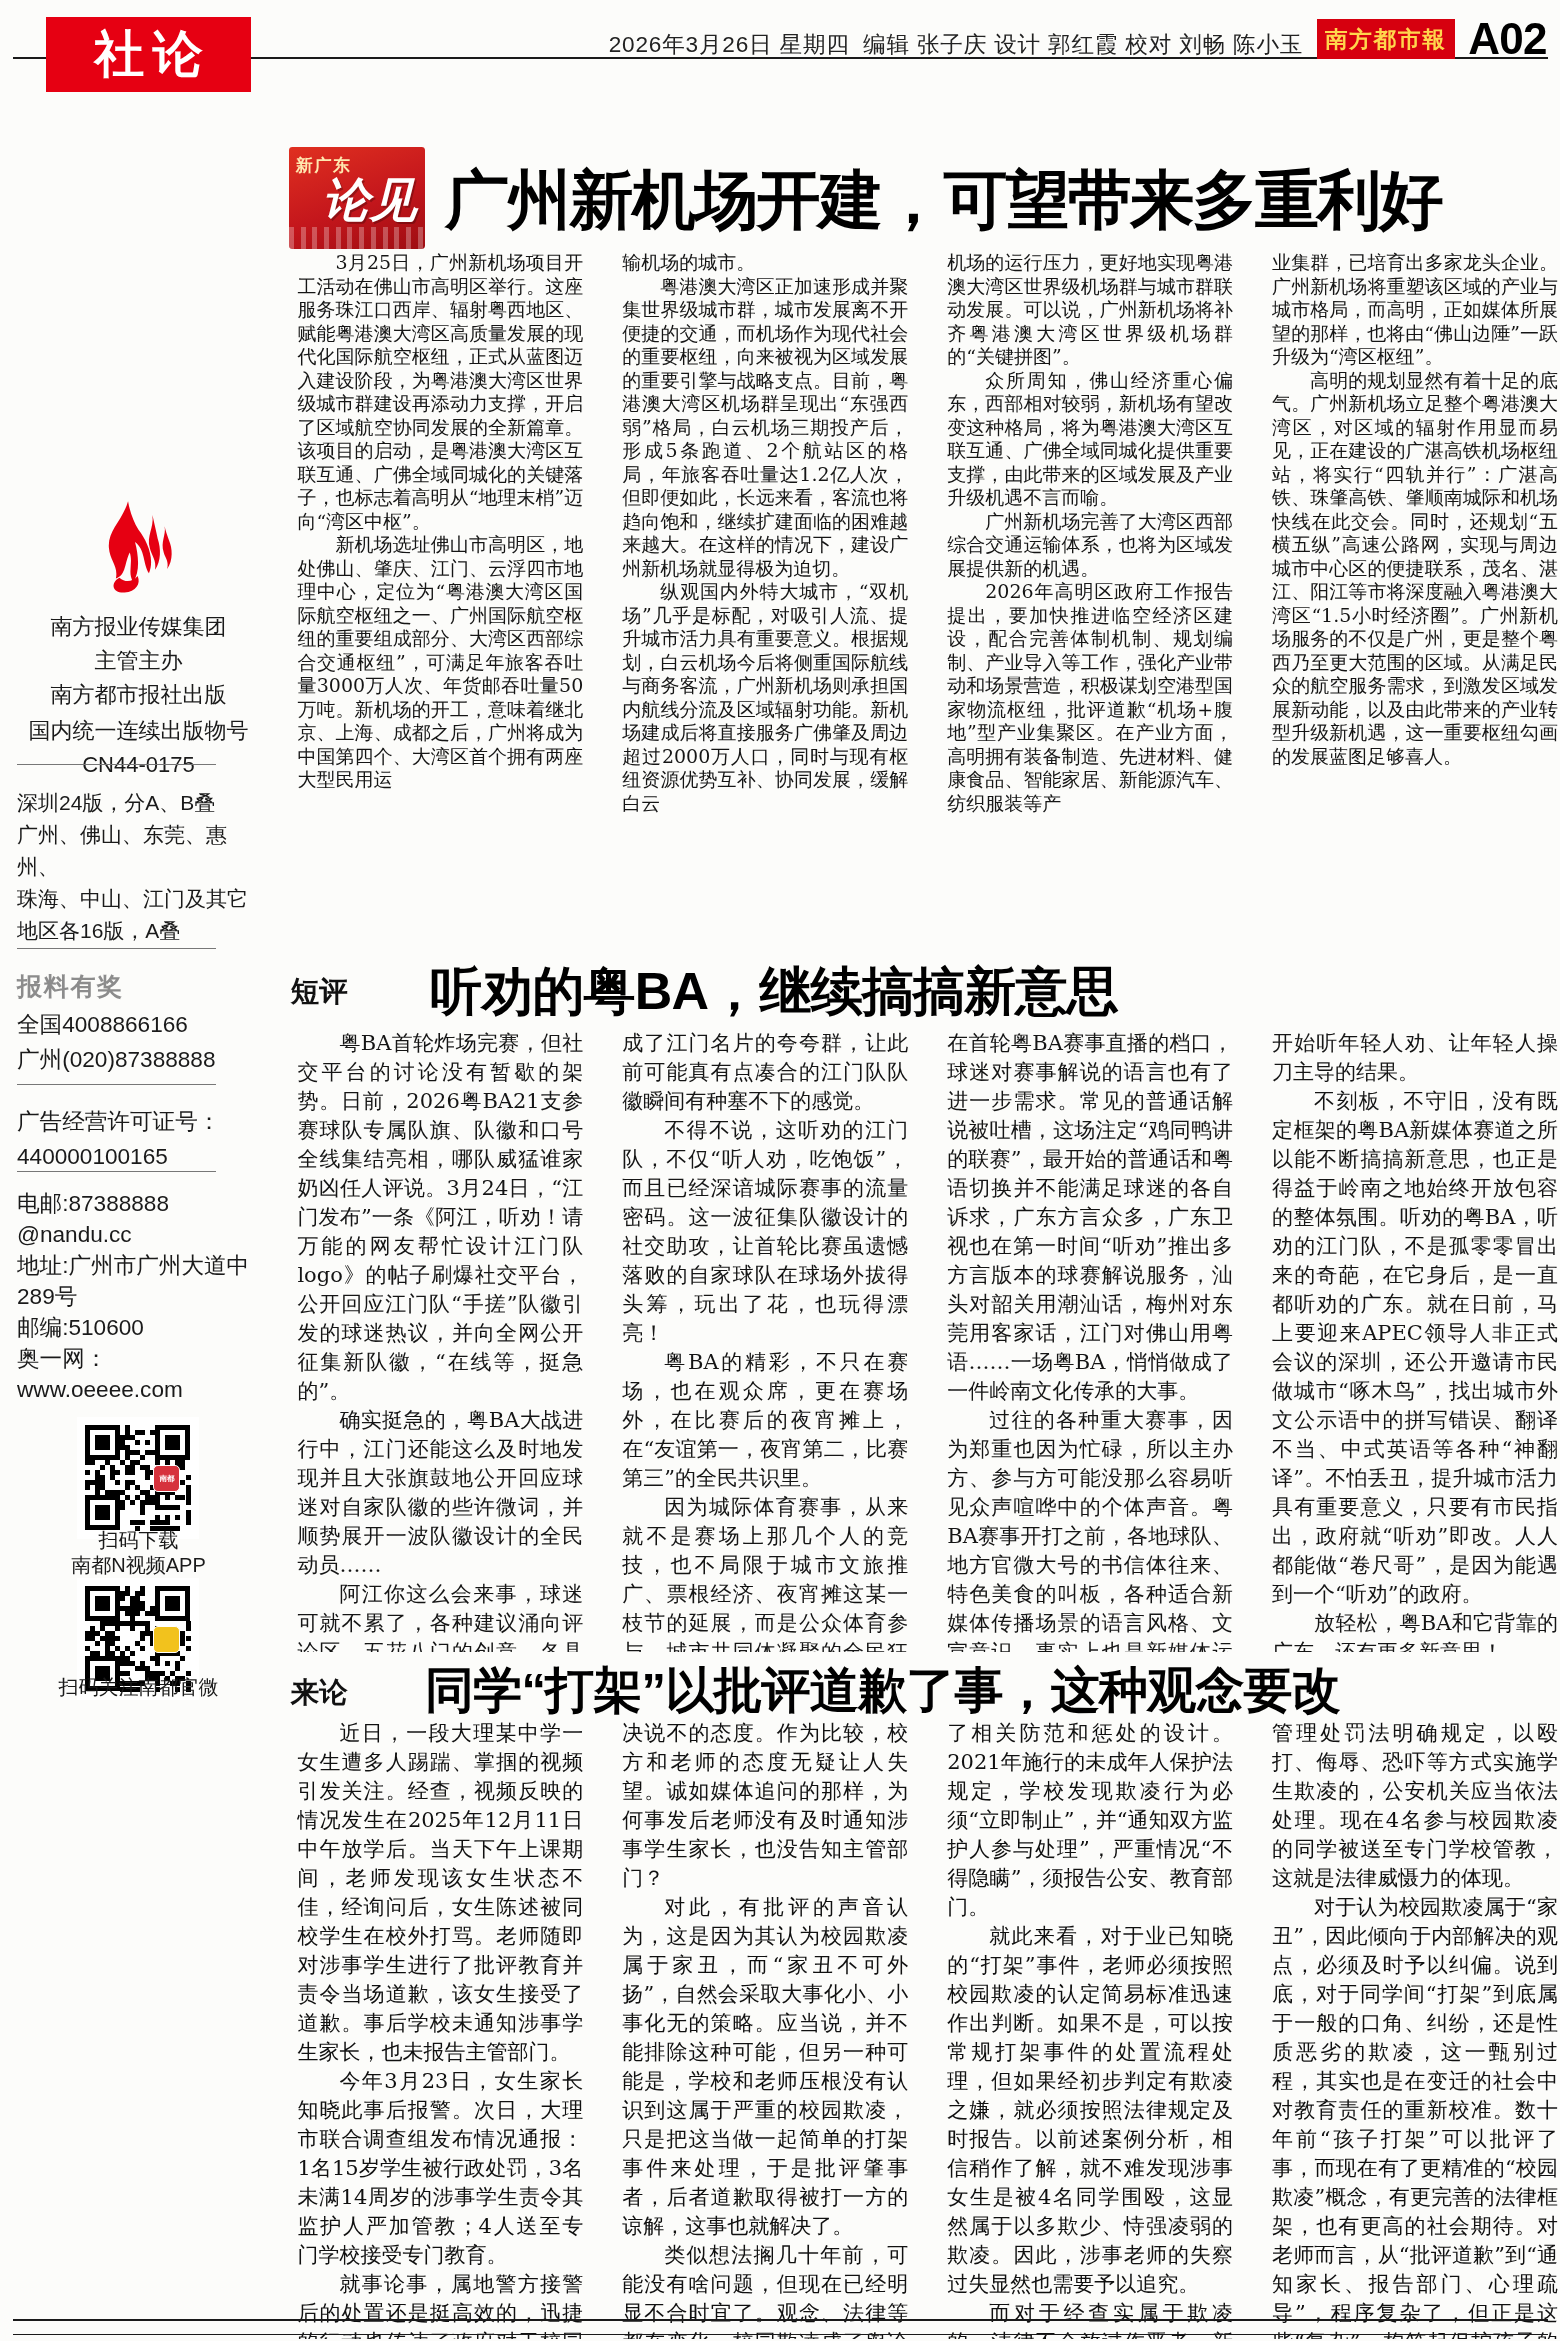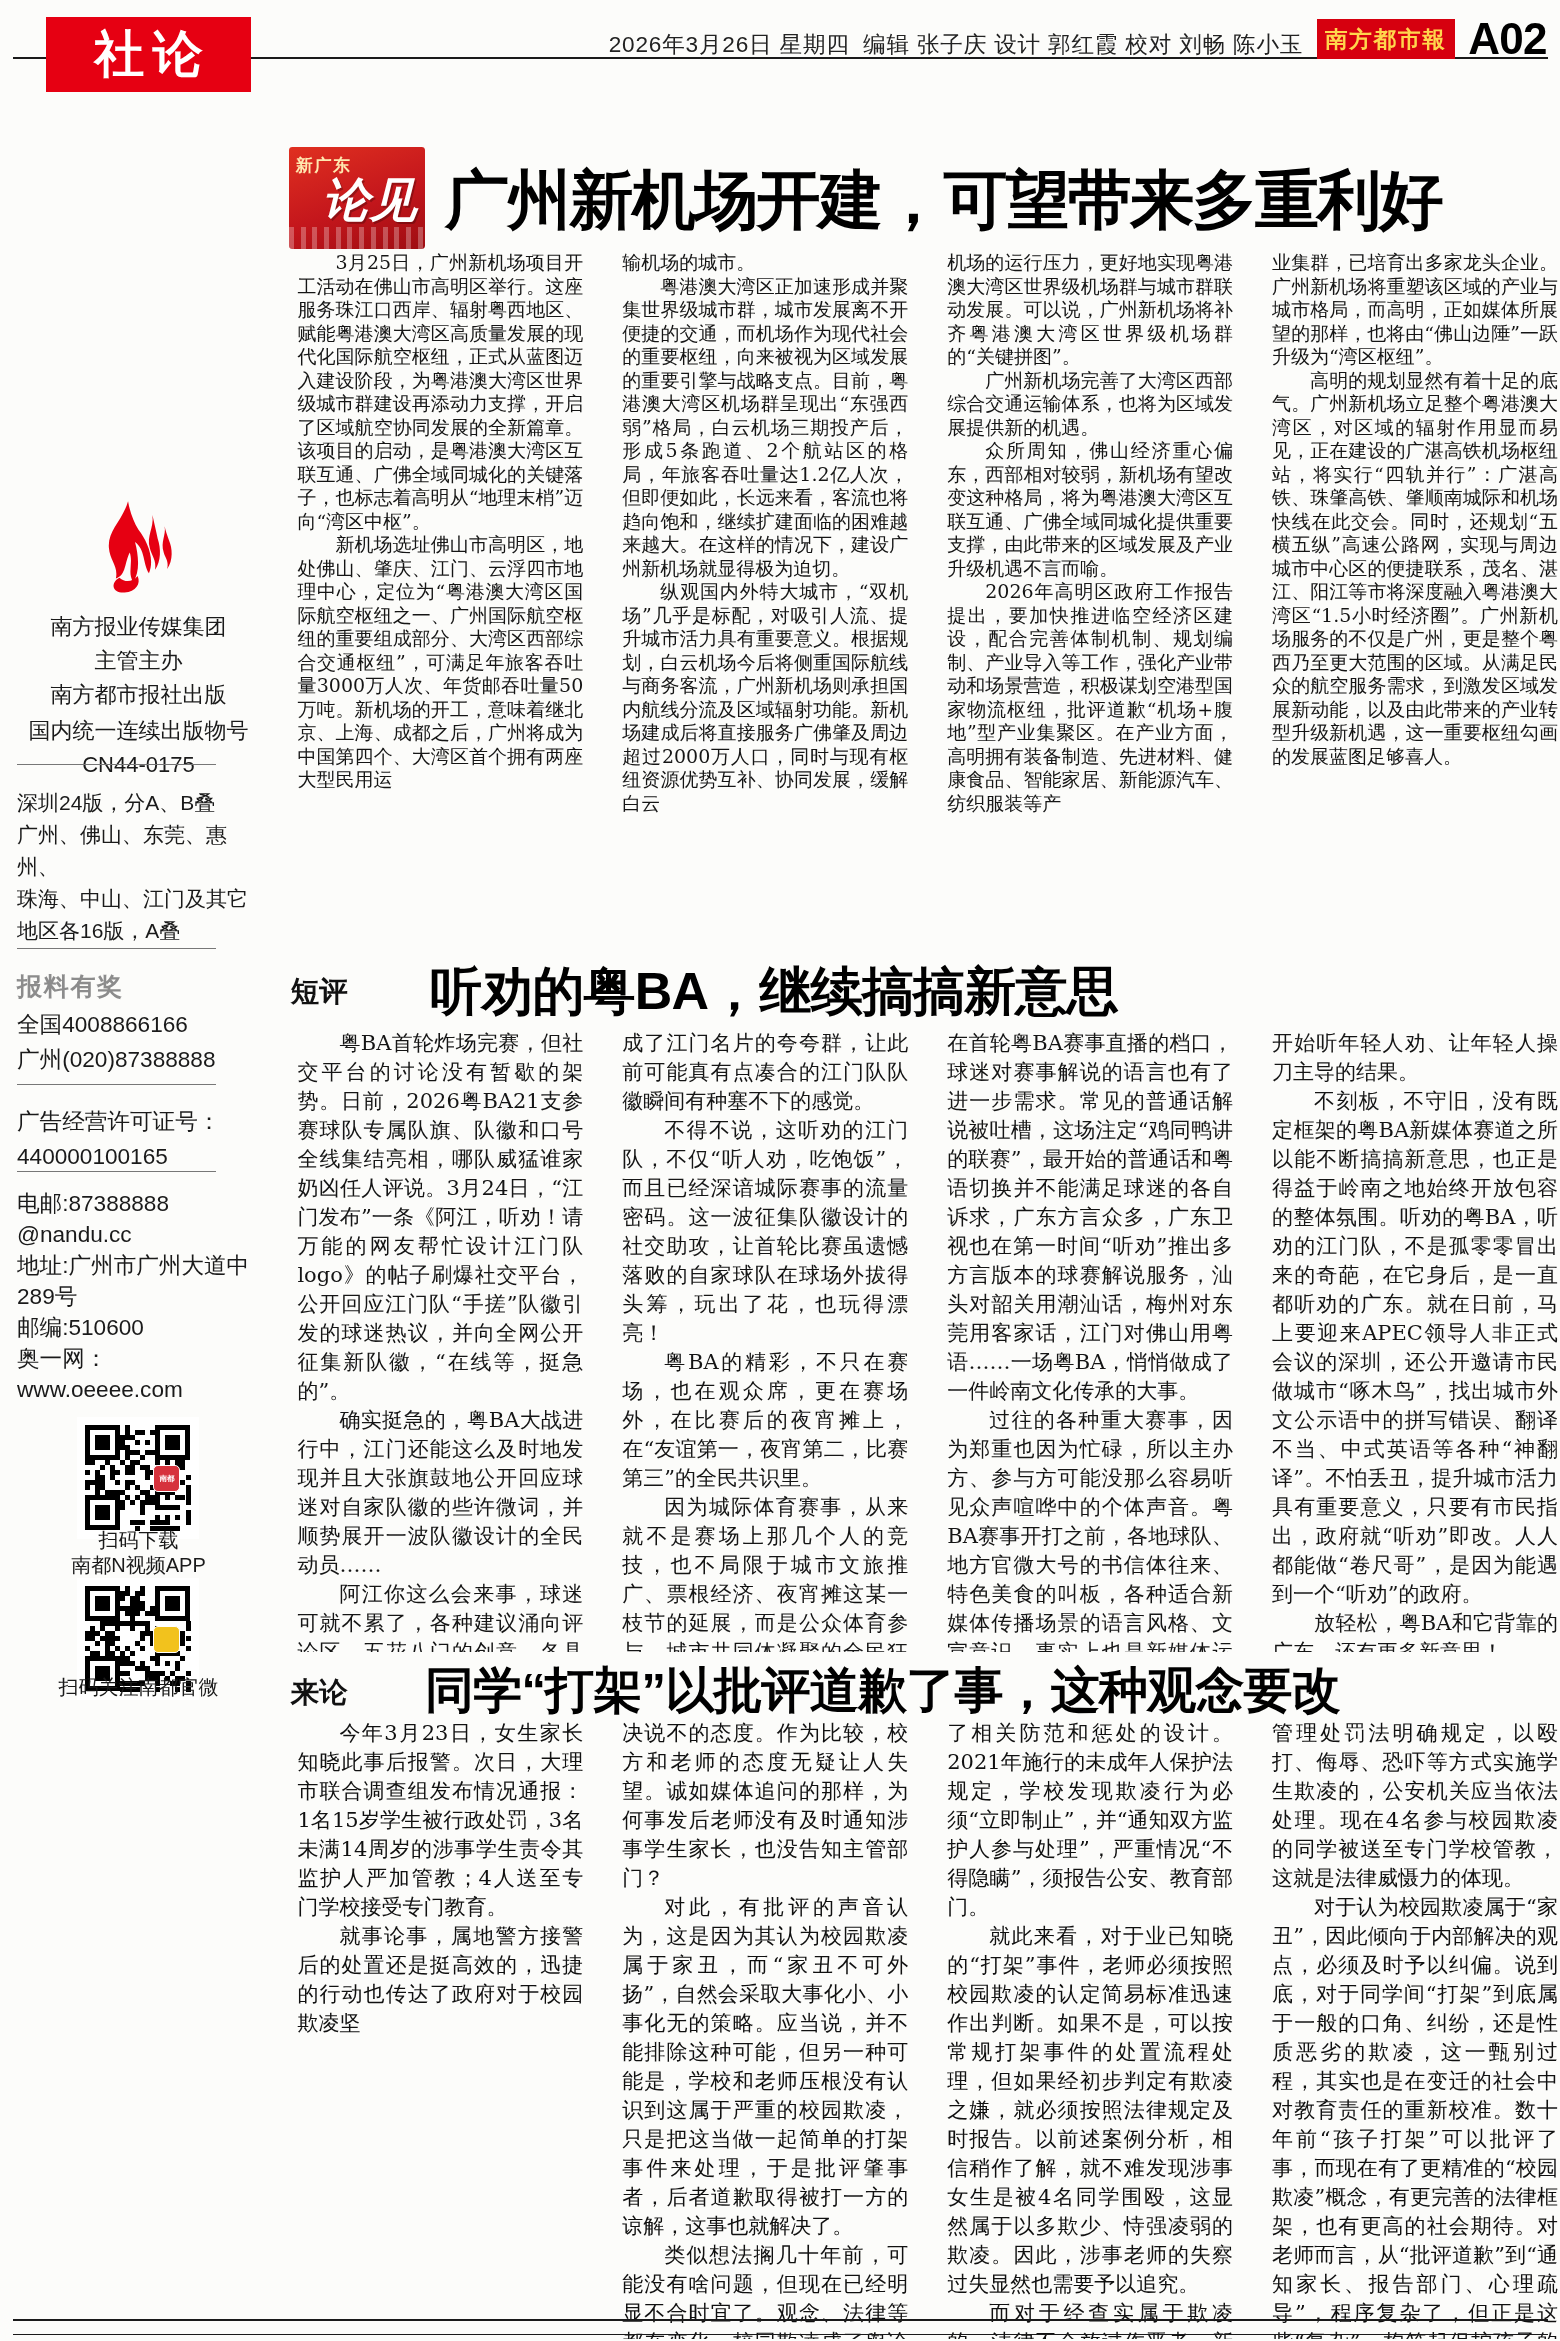--- a/index.html
+++ b/index.html
@@ -458,22 +458,22 @@
         <p>3月25日，广州新机场项目开工活动在佛山市高明区举行。这座服务珠江口西岸、辐射粤西地区、赋能粤港澳大湾区高质量发展的现代化国际航空枢纽，正式从蓝图迈入建设阶段，为粤港澳大湾区世界级城市群建设再添动力支撑，开启了区域航空协同发展的全新篇章。该项目的启动，是粤港澳大湾区互联互通、广佛全域同城化的关键落子，也标志着高明从“地理末梢”迈向“湾区中枢”。</p>
         <p>新机场选址佛山市高明区，地处佛山、肇庆、江门、云浮四市地理中心，定位为“粤港澳大湾区国际航空枢纽之一、广州国际航空枢纽的重要组成部分、大湾区西部综合交通枢纽”，可满足年旅客吞吐量3000万人次、年货邮吞吐量50万吨。新机场的开工，意味着继北京、上海、成都之后，广州将成为中国第四个、大湾区首个拥有两座大型民用运</p>
       </div>
       <div class="tcol">
         <p class="cont">输机场的城市。</p>
         <p>粤港澳大湾区正加速形成并聚集世界级城市群，城市发展离不开便捷的交通，而机场作为现代社会的重要枢纽，向来被视为区域发展的重要引擎与战略支点。目前，粤港澳大湾区机场群呈现出“东强西弱”格局，白云机场三期投产后，形成5条跑道、2个航站区的格局，年旅客吞吐量达1.2亿人次，但即便如此，长远来看，客流也将趋向饱和，继续扩建面临的困难越来越大。在这样的情况下，建设广州新机场就显得极为迫切。</p>
         <p>纵观国内外特大城市，“双机场”几乎是标配，对吸引人流、提升城市活力具有重要意义。根据规划，白云机场今后将侧重国际航线与商务客流，广州新机场则承担国内航线分流及区域辐射功能。新机场建成后将直接服务广佛肇及周边超过2000万人口，同时与现有枢纽资源优势互补、协同发展，缓解白云</p>
       </div>
       <div class="tcol">
         <p class="cont">机场的运行压力，更好地实现粤港澳大湾区世界级机场群与城市群联动发展。可以说，广州新机场将补齐粤港澳大湾区世界级机场群的“关键拼图”。</p>
+        <p>众所周知，佛山经济重心偏东，西部相对较弱，新机场有望改变这种格局，将为粤港澳大湾区互联互通、广佛全域同城化提供重要支撑，由此带来的区域发展及产业升级机遇不言而喻。</p>
         <p>广州新机场完善了大湾区西部综合交通运输体系，也将为区域发展提供新的机遇。</p>
-        <p>众所周知，佛山经济重心偏东，西部相对较弱，新机场有望改变这种格局，将为粤港澳大湾区互联互通、广佛全域同城化提供重要支撑，由此带来的区域发展及产业升级机遇不言而喻。</p>
         <p>2026年高明区政府工作报告提出，要加快推进临空经济区建设，配合完善体制机制、规划编制、产业导入等工作，强化产业带动和场景营造，积极谋划空港型国家物流枢纽，批评道歉“机场+腹地”型产业集聚区。在产业方面，高明拥有装备制造、先进材料、健康食品、智能家居、新能源汽车、纺织服装等产</p>
       </div>
       <div class="tcol">
         <p class="cont">业集群，已培育出多家龙头企业。广州新机场将重塑该区域的产业与城市格局，而高明，正如媒体所展望的那样，也将由“佛山边陲”一跃升级为“湾区枢纽”。</p>
         <p>高明的规划显然有着十足的底气。广州新机场立足整个粤港澳大湾区，对区域的辐射作用显而易见，正在建设的广湛高铁机场枢纽站，将实行“四轨并行”：广湛高铁、珠肇高铁、肇顺南城际和机场快线在此交会。同时，还规划“五横五纵”高速公路网，实现与周边城市中心区的便捷联系，茂名、湛江、阳江等市将深度融入粤港澳大湾区“1.5小时经济圈”。广州新机场服务的不仅是广州，更是整个粤西乃至更大范围的区域。从满足民众的航空服务需求，到激发区域发展新动能，以及由此带来的产业转型升级新机遇，这一重要枢纽勾画的发展蓝图足够喜人。</p>
       </div>
     </div>
 
   <div class="a-label l2">短评</div>
   <div class="a-title t2">听劝的粤BA，继续搞搞新意思</div>
@@ -497,20 +497,21 @@
         <p class="cont">开始听年轻人劝、让年轻人操刀主导的结果。</p>
         <p>不刻板，不守旧，没有既定框架的粤BA新媒体赛道之所以能不断搞搞新意思，也正是得益于岭南之地始终开放包容的整体氛围。听劝的粤BA，听劝的江门队，不是孤零零冒出来的奇葩，在它身后，是一直都听劝的广东。就在日前，马上要迎来APEC领导人非正式会议的深圳，还公开邀请市民做城市“啄木鸟”，找出城市外文公示语中的拼写错误、翻译不当、中式英语等各种“神翻译”。不怕丢丑，提升城市活力具有重要意义，只要有市民指出，政府就“听劝”即改。人人都能做“卷尺哥”，是因为能遇到一个“听劝”的政府。</p>
         <p>放轻松，粤BA和它背靠的广东，还有更多新意思！</p>
       </div>
     </div>
 
   <div class="a-label l3">来论</div>
   <div class="a-title t3">同学“打架”以批评道歉了事，这种观念要改</div>
   <div class="body b3 songti">
       <div class="tcol">
+        <p>近日，一段大理某中学一女生遭多人踢踹、掌掴的视频引发关注。经查，视频反映的情况发生在2025年12月11日中午放学后。当天下午上课期间，老师发现该女生状态不佳，经询问后，女生陈述被同校学生在校外打骂。老师随即对涉事学生进行了批评教育并责令当场道歉，该女生接受了道歉。事后学校未通知涉事学生家长，也未报告主管部门。</p>
         <p>今年3月23日，女生家长知晓此事后报警。次日，大理市联合调查组发布情况通报：1名15岁学生被行政处罚，3名未满14周岁的涉事学生责令其监护人严加管教；4人送至专门学校接受专门教育。</p>
         <p>就事论事，属地警方接警后的处置还是挺高效的，迅捷的行动也传达了政府对于校园欺凌坚</p>
       </div>
       <div class="tcol">
         <p class="cont">决说不的态度。作为比较，校方和老师的态度无疑让人失望。诚如媒体追问的那样，为何事发后老师没有及时通知涉事学生家长，也没告知主管部门？</p>
         <p>对此，有批评的声音认为，这是因为其认为校园欺凌属于家丑，而“家丑不可外扬”，自然会采取大事化小、小事化无的策略。应当说，并不能排除这种可能，但另一种可能是，学校和老师压根没有认识到这属于严重的校园欺凌，只是把这当做一起简单的打架事件来处理，于是批评肇事者，后者道歉取得被打一方的谅解，这事也就解决了。</p>
         <p>类似想法搁几十年前，可能没有啥问题，但现在已经明显不合时宜了。观念、法律等都在变化，校园欺凌成了舆论高度关注的话题，法律等制度层面也强化</p>
       </div>
       <div class="tcol">
         <p class="cont">了相关防范和惩处的设计。2021年施行的未成年人保护法规定，学校发现欺凌行为必须“立即制止”，并“通知双方监护人参与处理”，严重情况“不得隐瞒”，须报告公安、教育部门。</p>

